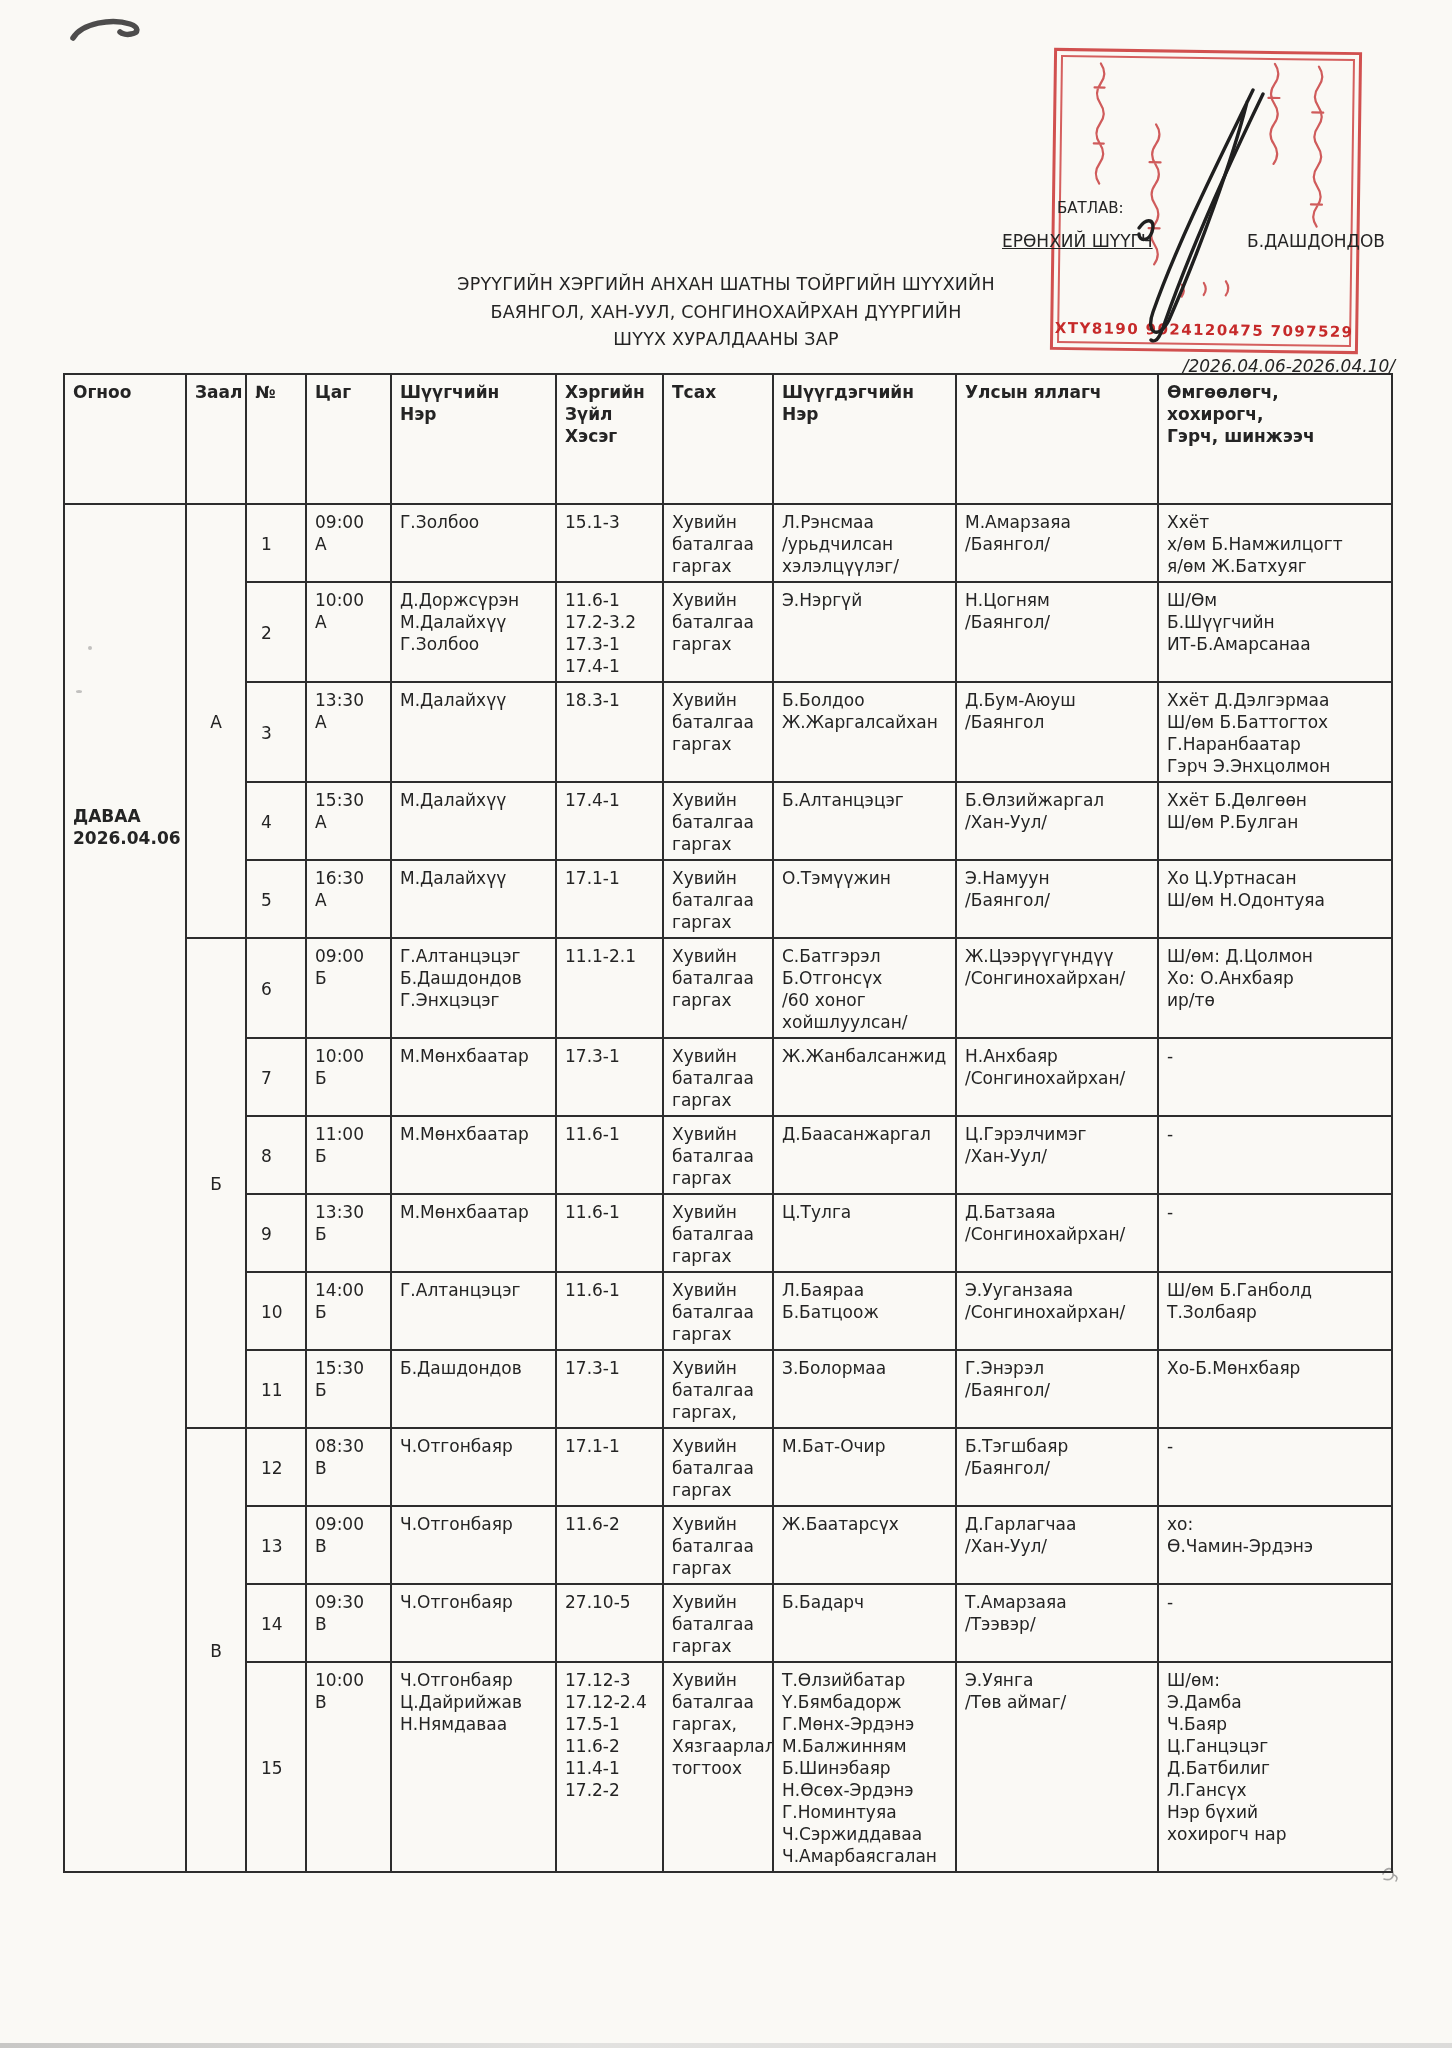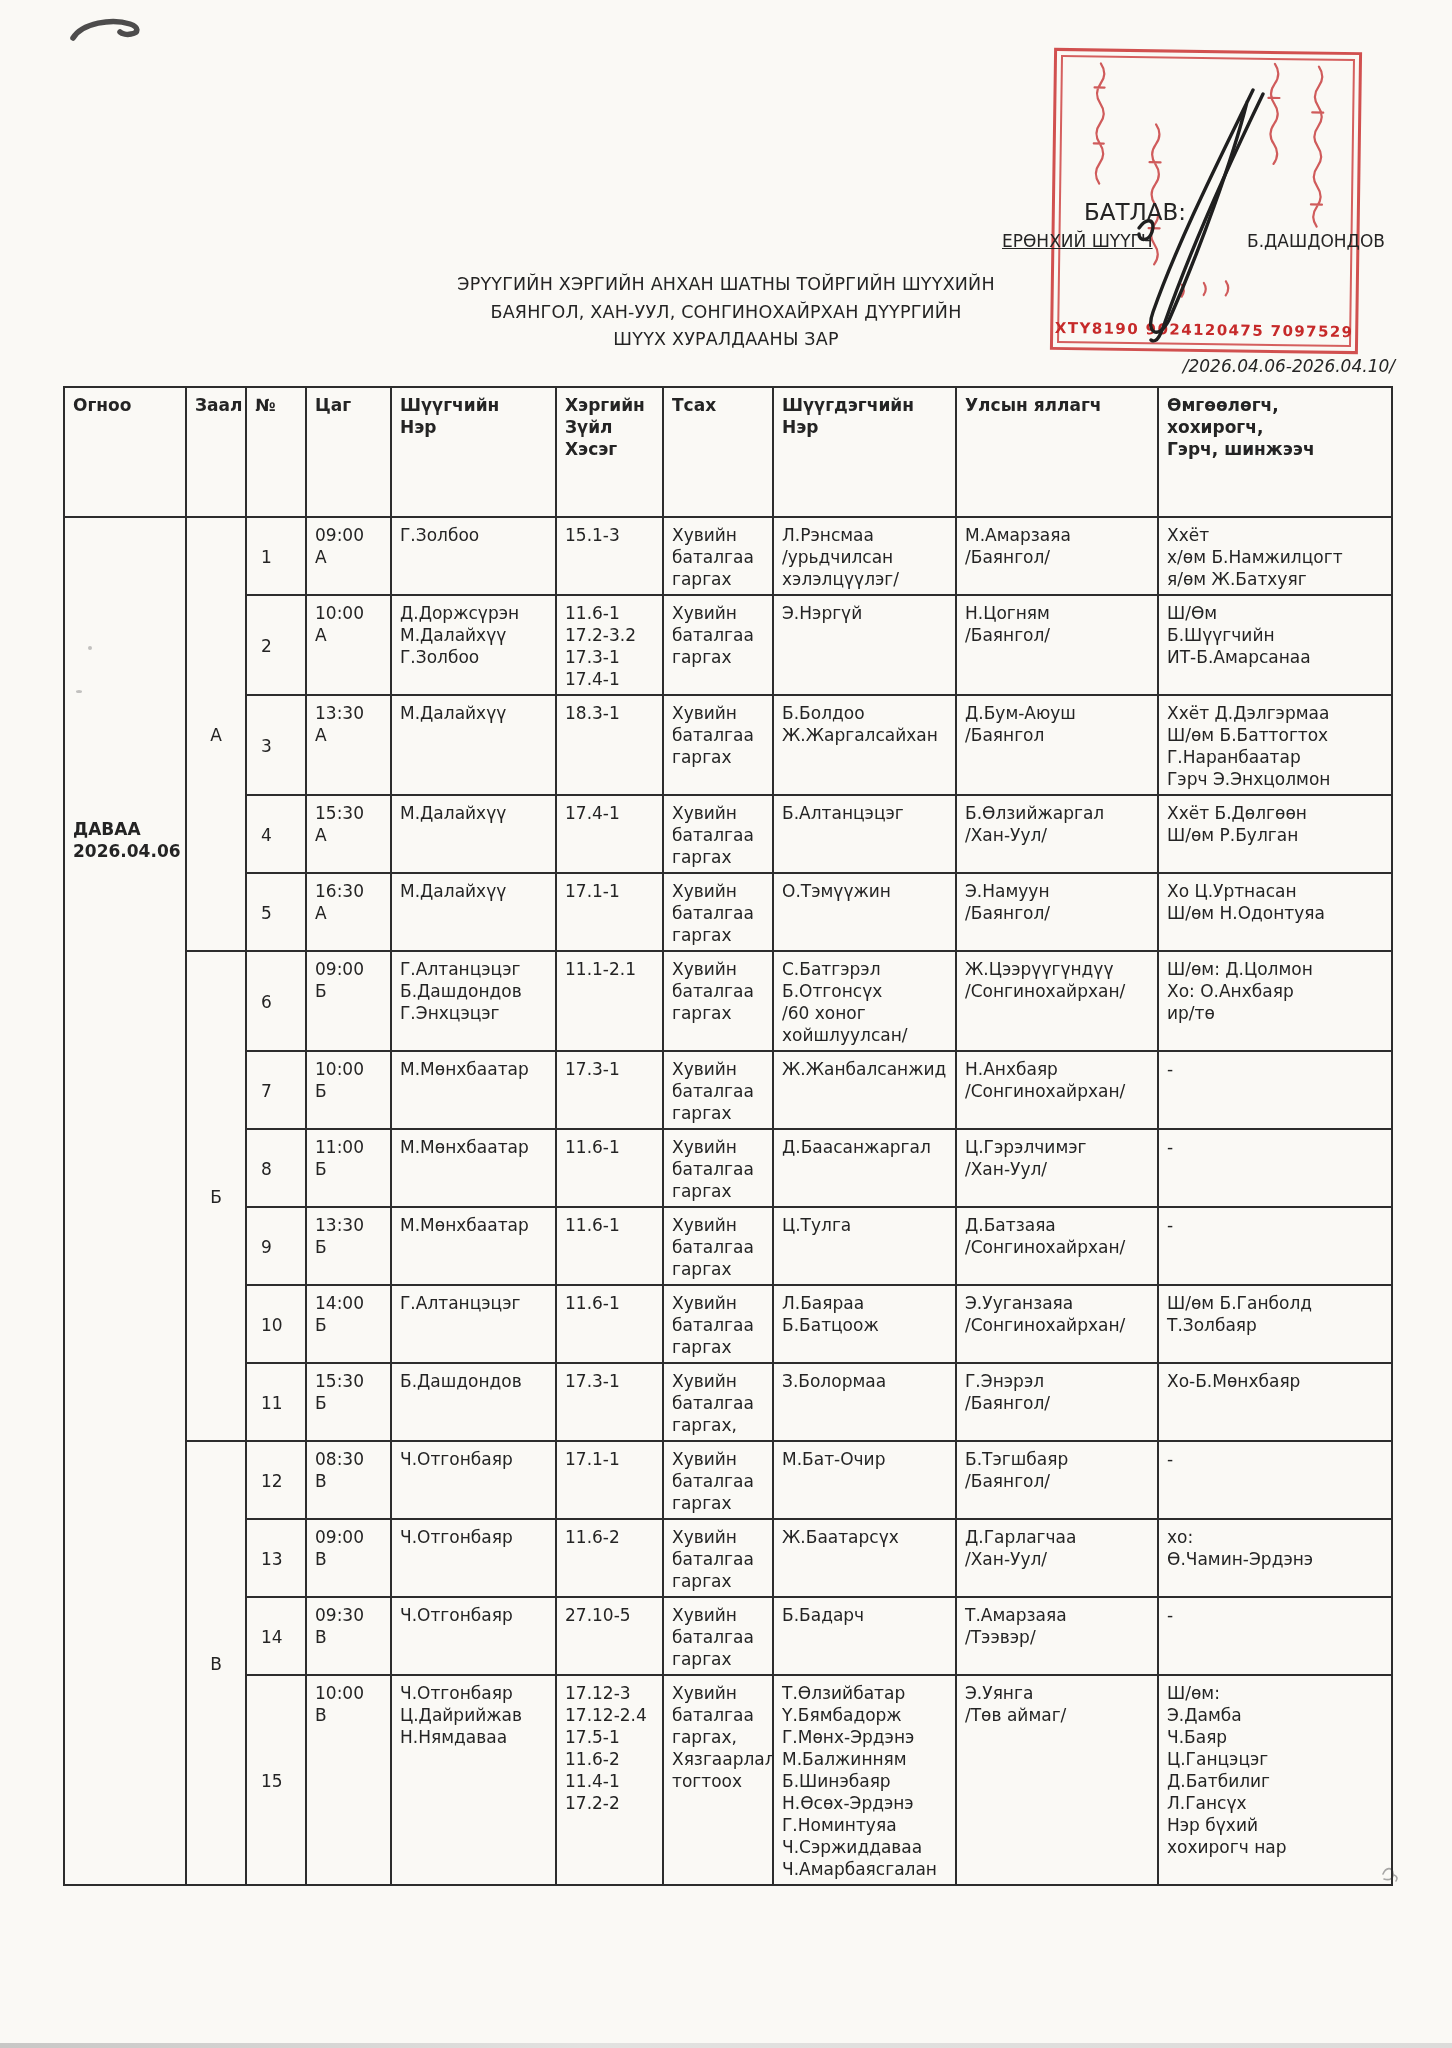--- a/index.html
+++ b/index.html
@@ -7,42 +7,42 @@
     position:relative;width:1452px;height:2048px;background:#faf9f5;
     font-family:"DejaVu Sans","Liberation Sans",sans-serif;color:#242424;
     overflow:hidden;
   }
   
   .page-bottom-edge{position:absolute;left:0;right:0;bottom:0;height:5px;
     background:linear-gradient(to right,#9f9f9f,#cfcfcf 40%,#c4c4c4);opacity:.55;}
   .speck{position:absolute;background:#8a8a8a;border-radius:50%;opacity:.5;}
 
   
-  .batlav{position:absolute;top:199px;left:1084px;font-size:23px;font-weight:400;text-align:center;}
+  .batlav{position:absolute;top:199px;left:1057px;font-size:15px;font-weight:400;text-align:center;}
   .chief{position:absolute;top:231px;left:1002px;font-size:17px;text-decoration:underline;}
   .chief-name{position:absolute;top:231px;left:1247px;font-size:17px;}
 
   
   .title{position:absolute;top:271px;left:0;width:1452px;text-align:center;
     font-size:17.5px;line-height:27.5px;letter-spacing:.2px;}
   .date-range{position:absolute;top:356px;right:57px;font-size:17px;font-style:italic;}
 
   
   .stamp{position:absolute;left:1052px;top:50px;width:302px;height:296px;
     border:3px solid rgba(200,43,43,.82);transform:rotate(.8deg);}
   .stamp-inner{position:absolute;inset:4px;border:2px solid rgba(200,43,43,.75);}
   .stamp-script{position:absolute;inset:0;width:100%;height:100%;}
   .stamp-serial{position:absolute;left:0;right:0;bottom:10px;text-align:center;
     color:#c62a2a;font-weight:700;font-size:15px;letter-spacing:1.4px;}
   .signature{position:absolute;left:1123px;top:86px;width:164px;height:266px;overflow:visible;}
   .pen-mark{position:absolute;left:70px;top:16px;width:84px;height:34px;}
   .tiny-mark{position:absolute;left:1380px;top:1862px;width:22px;height:22px;opacity:.65;}
 
   
-  table.schedule{position:absolute;left:63px;top:386px;width:1092px;
+  table.schedule{position:absolute;left:63px;top:373px;width:1092px;
     border-collapse:collapse;table-layout:fixed;}
   .schedule th,.schedule td{
     border:2px solid #2d2d2d;vertical-align:top;padding:6px 8px 4px 8px;
     font-size:17px;line-height:22px;white-space:pre-line;overflow:hidden;
     text-align:left;font-weight:400;}
   .schedule th{font-weight:700;height:118px;}
   td.c-date{font-weight:700;vertical-align:top;padding-top:300px;margin-left:40px;}
   td.c-hall{vertical-align:middle;text-align:center;font-size:17px;}
   td.c-no{vertical-align:middle;padding-left:14px;}
 </style>

